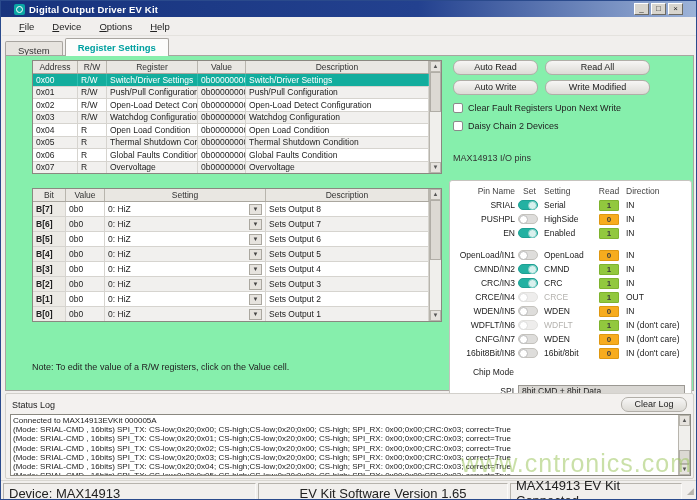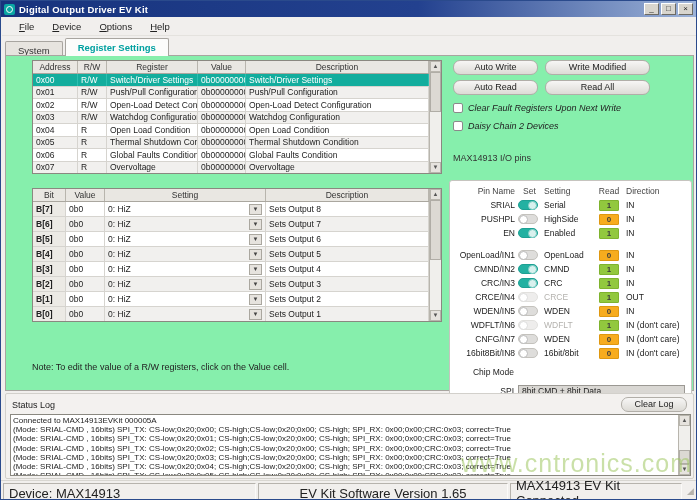--- a/index.html
+++ b/index.html
@@ -10,21 +10,21 @@
   }
   .window {
     position:relative; width:697px; height:500px;
     background:#f1efed; border:1px solid #2a4a8c; overflow:hidden;
   }
 
   
   .titlebar {
     position:absolute; left:0; top:0; width:100%; height:16px;
     background:linear-gradient(90deg,#17337d 0%, #23418f 60%, #9db3d8 100%);
-    display:flex; align-items:center; padding:0 3px; gap:4px;
+    display:flex; align-items:center; padding:0 13px; gap:4px;
   }
   .app-icon {
     width:11px; height:11px; border-radius:2px; background:#0aa6a4;
     display:flex; align-items:center; justify-content:center; flex:0 0 auto;
   }
   .app-icon::before { content:""; width:5px; height:5px; border:1px solid #fff; border-radius:50%; }
   .title-text { color:#fff; font-weight:bold; font-size:9.5px; flex:1; letter-spacing:.2px; }
   .winbtns { display:flex; gap:2px; }
   .winbtn {
     width:15px; height:12px; background:#d8d5ce; font-size:8px; line-height:10px;
@@ -108,21 +108,21 @@
   .btn {
     background:linear-gradient(#f7f6f5,#dddbd6); border:1px solid #b1aea8;
     border-radius:7px; font-size:9px; color:#222; text-align:center;
     height:15px; line-height:13px;
   }
   .btn-row { display:flex; gap:7px; margin-bottom:5px; padding-left:4px; }
   .btn-row .btn { width:85px; }
   .btn-row .btn.wide { width:105px; }
   .chk-row { display:flex; align-items:center; gap:5px; margin:8px 0 0 4px; }
   .chk { width:10px; height:10px; background:#fff; border:1px solid #8a8a8a; border-radius:2px; flex:0 0 auto; }
-  .chk-label { font-size:9px;font-style:italic; }
+  .chk-label { font-size:9px; }
 
   .io-title { margin:22px 0 17px 4px; font-size:9px; color:#333; }
   .io-box {
     width:243px; height:217px; background:#fff; border:1px solid #c6c4bf;
     border-radius:3px; padding:4px 6px; position:relative;
   }
   .pin-row, .pin-head { display:flex; align-items:center; height:14px; }
   .pin-head { height:12px; margin-bottom:1px; }
   .pin-row.gap-after { margin-bottom:8px; }
   .pn { width:62px; text-align:right; font-size:8.5px; padding-right:3px; }
@@ -406,26 +406,26 @@
             <div class="sb-thumb" style="top:0;height:60px;"></div>
           </div>
         <div class="sb-btn">▼</div>
       </div>
     </div>
 
     <div class="note">Note: To edit the value of a R/W registers, click on the Value cell.</div>
 
     <div class="rpanel">
       <div class="btn-row">
+        <button class="btn">Auto Read</button>
+        <button class="btn wide">Read All</button>
+      </div>
+      <div class="btn-row">
         <button class="btn">Auto Write</button>
         <button class="btn wide">Write Modified</button>
-      </div>
-      <div class="btn-row">
-        <button class="btn">Auto Read</button>
-        <button class="btn wide">Read All</button>
       </div>
       <div class="chk-row">
         <div class="chk"></div>
         <div class="chk-label">Clear Fault Registers Upon Next Write</div>
       </div>
       <div class="chk-row">
         <div class="chk"></div>
         <div class="chk-label">Daisy Chain 2 Devices</div>
       </div>
 

